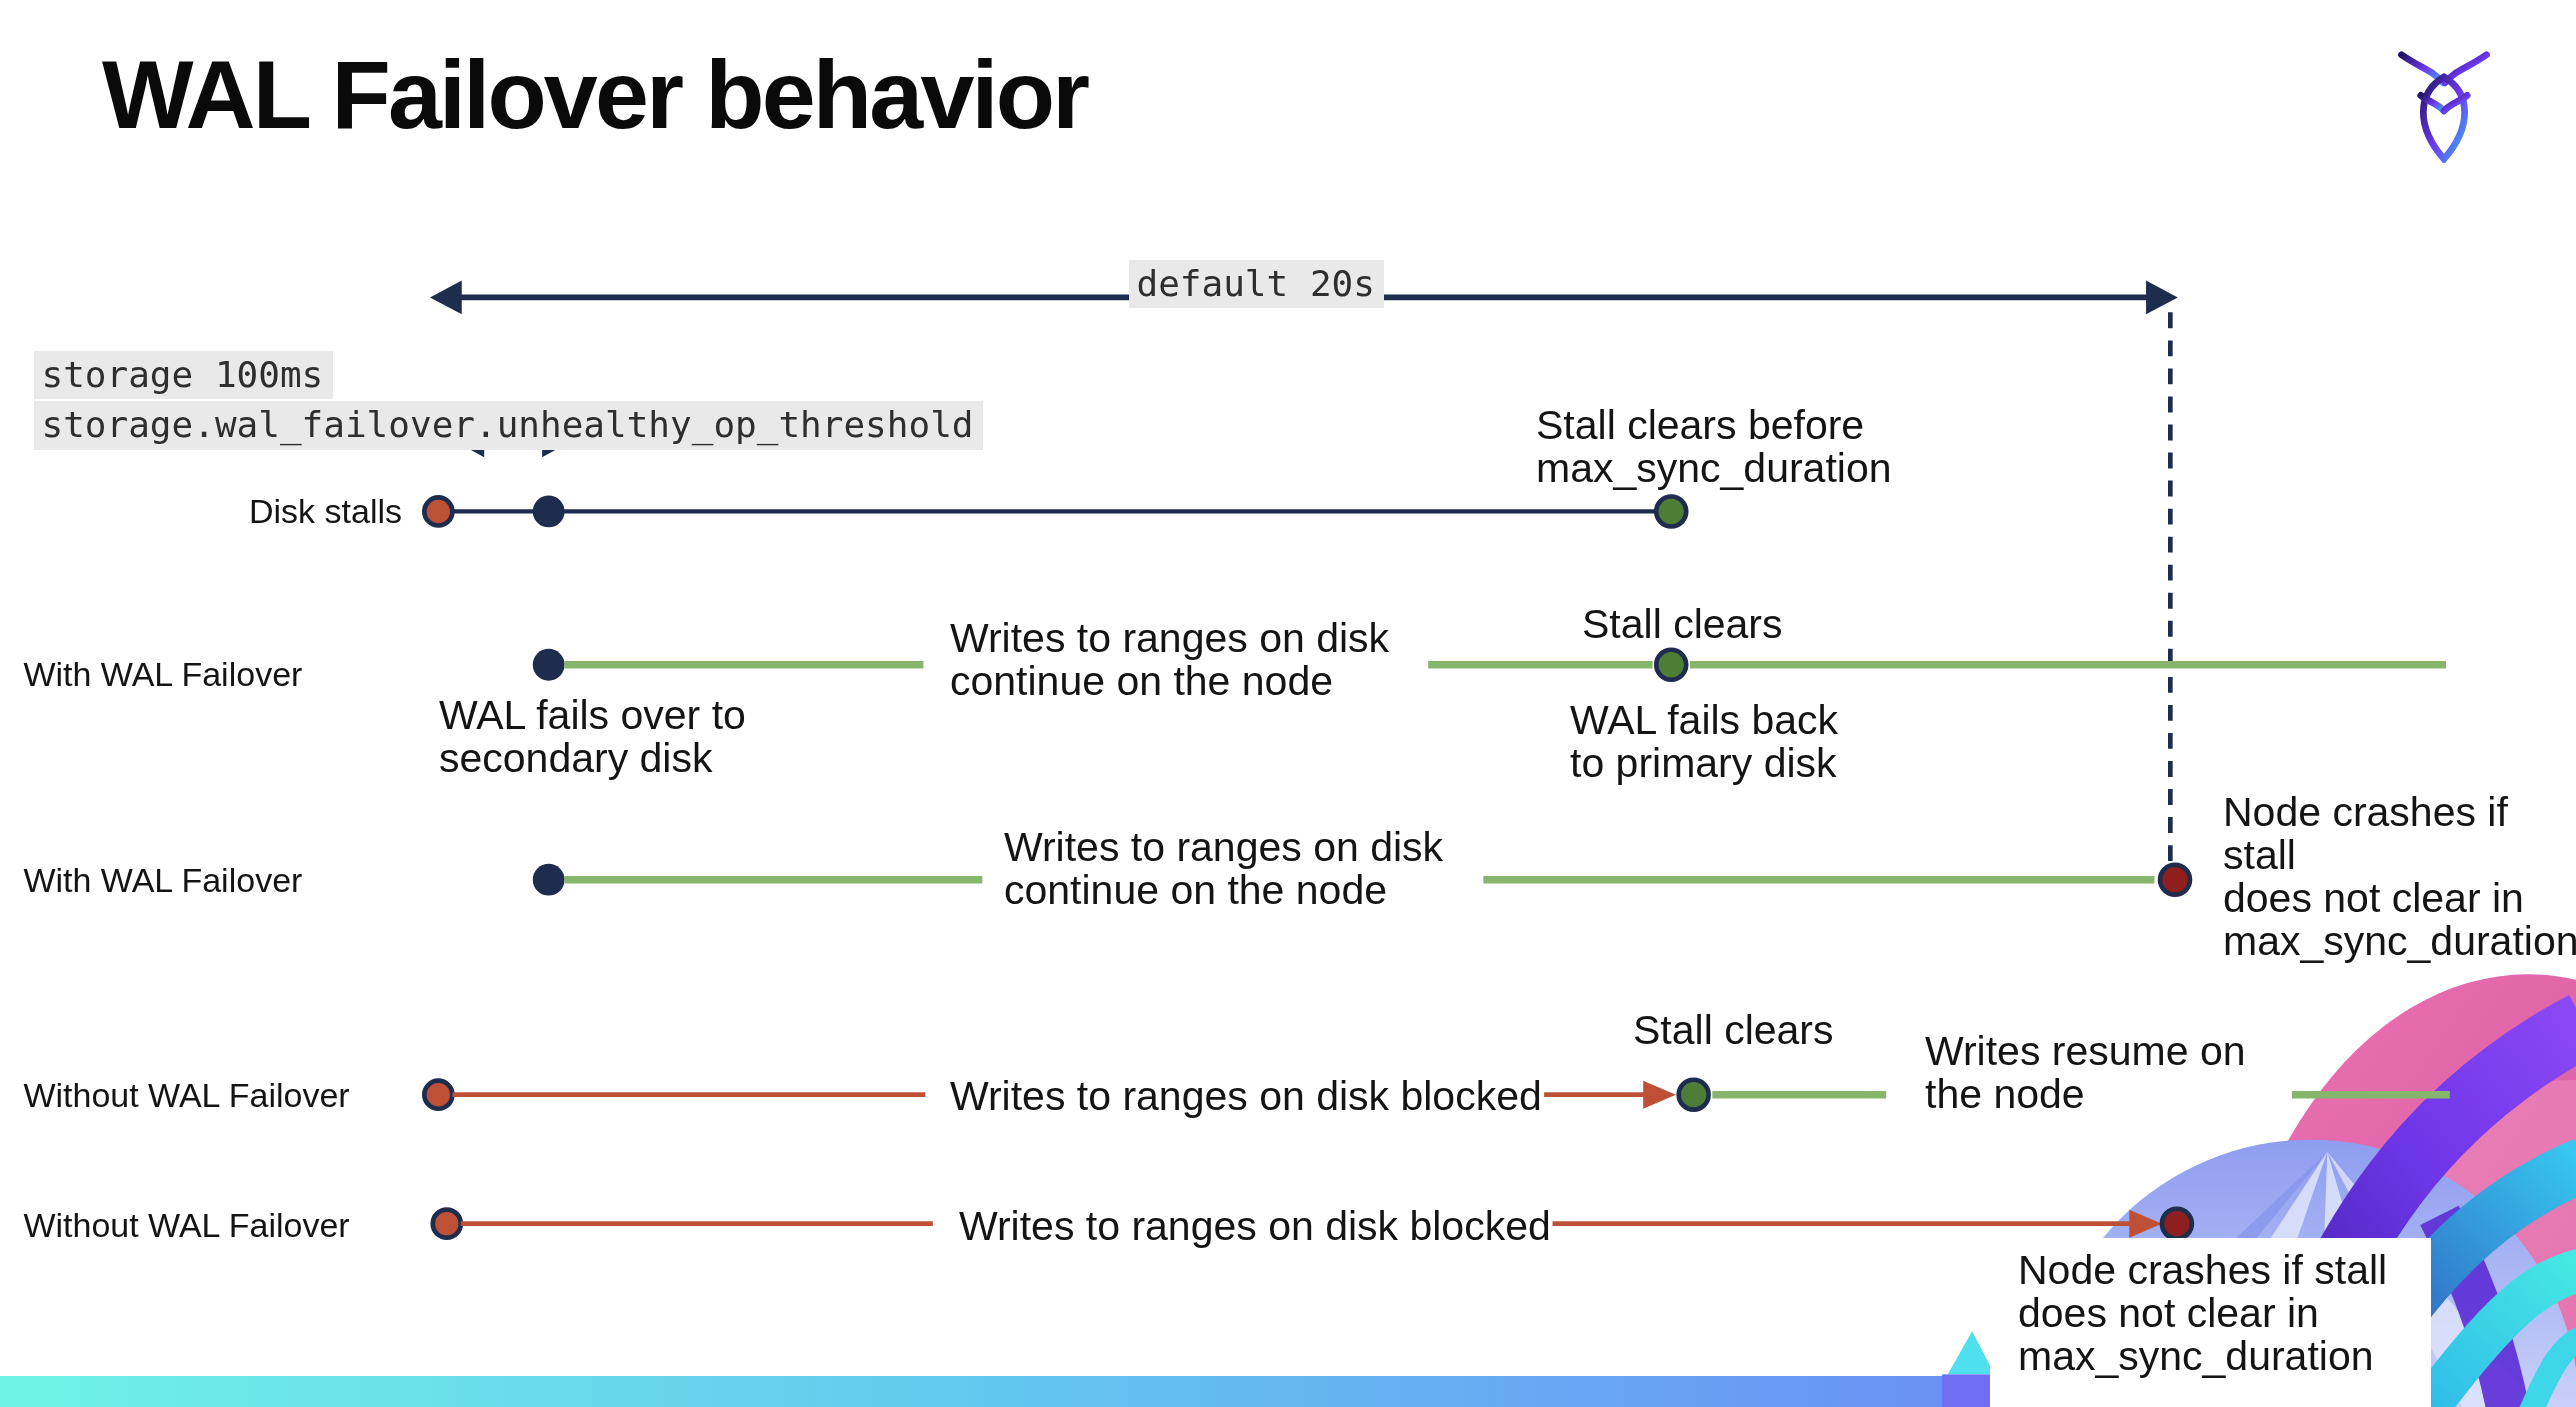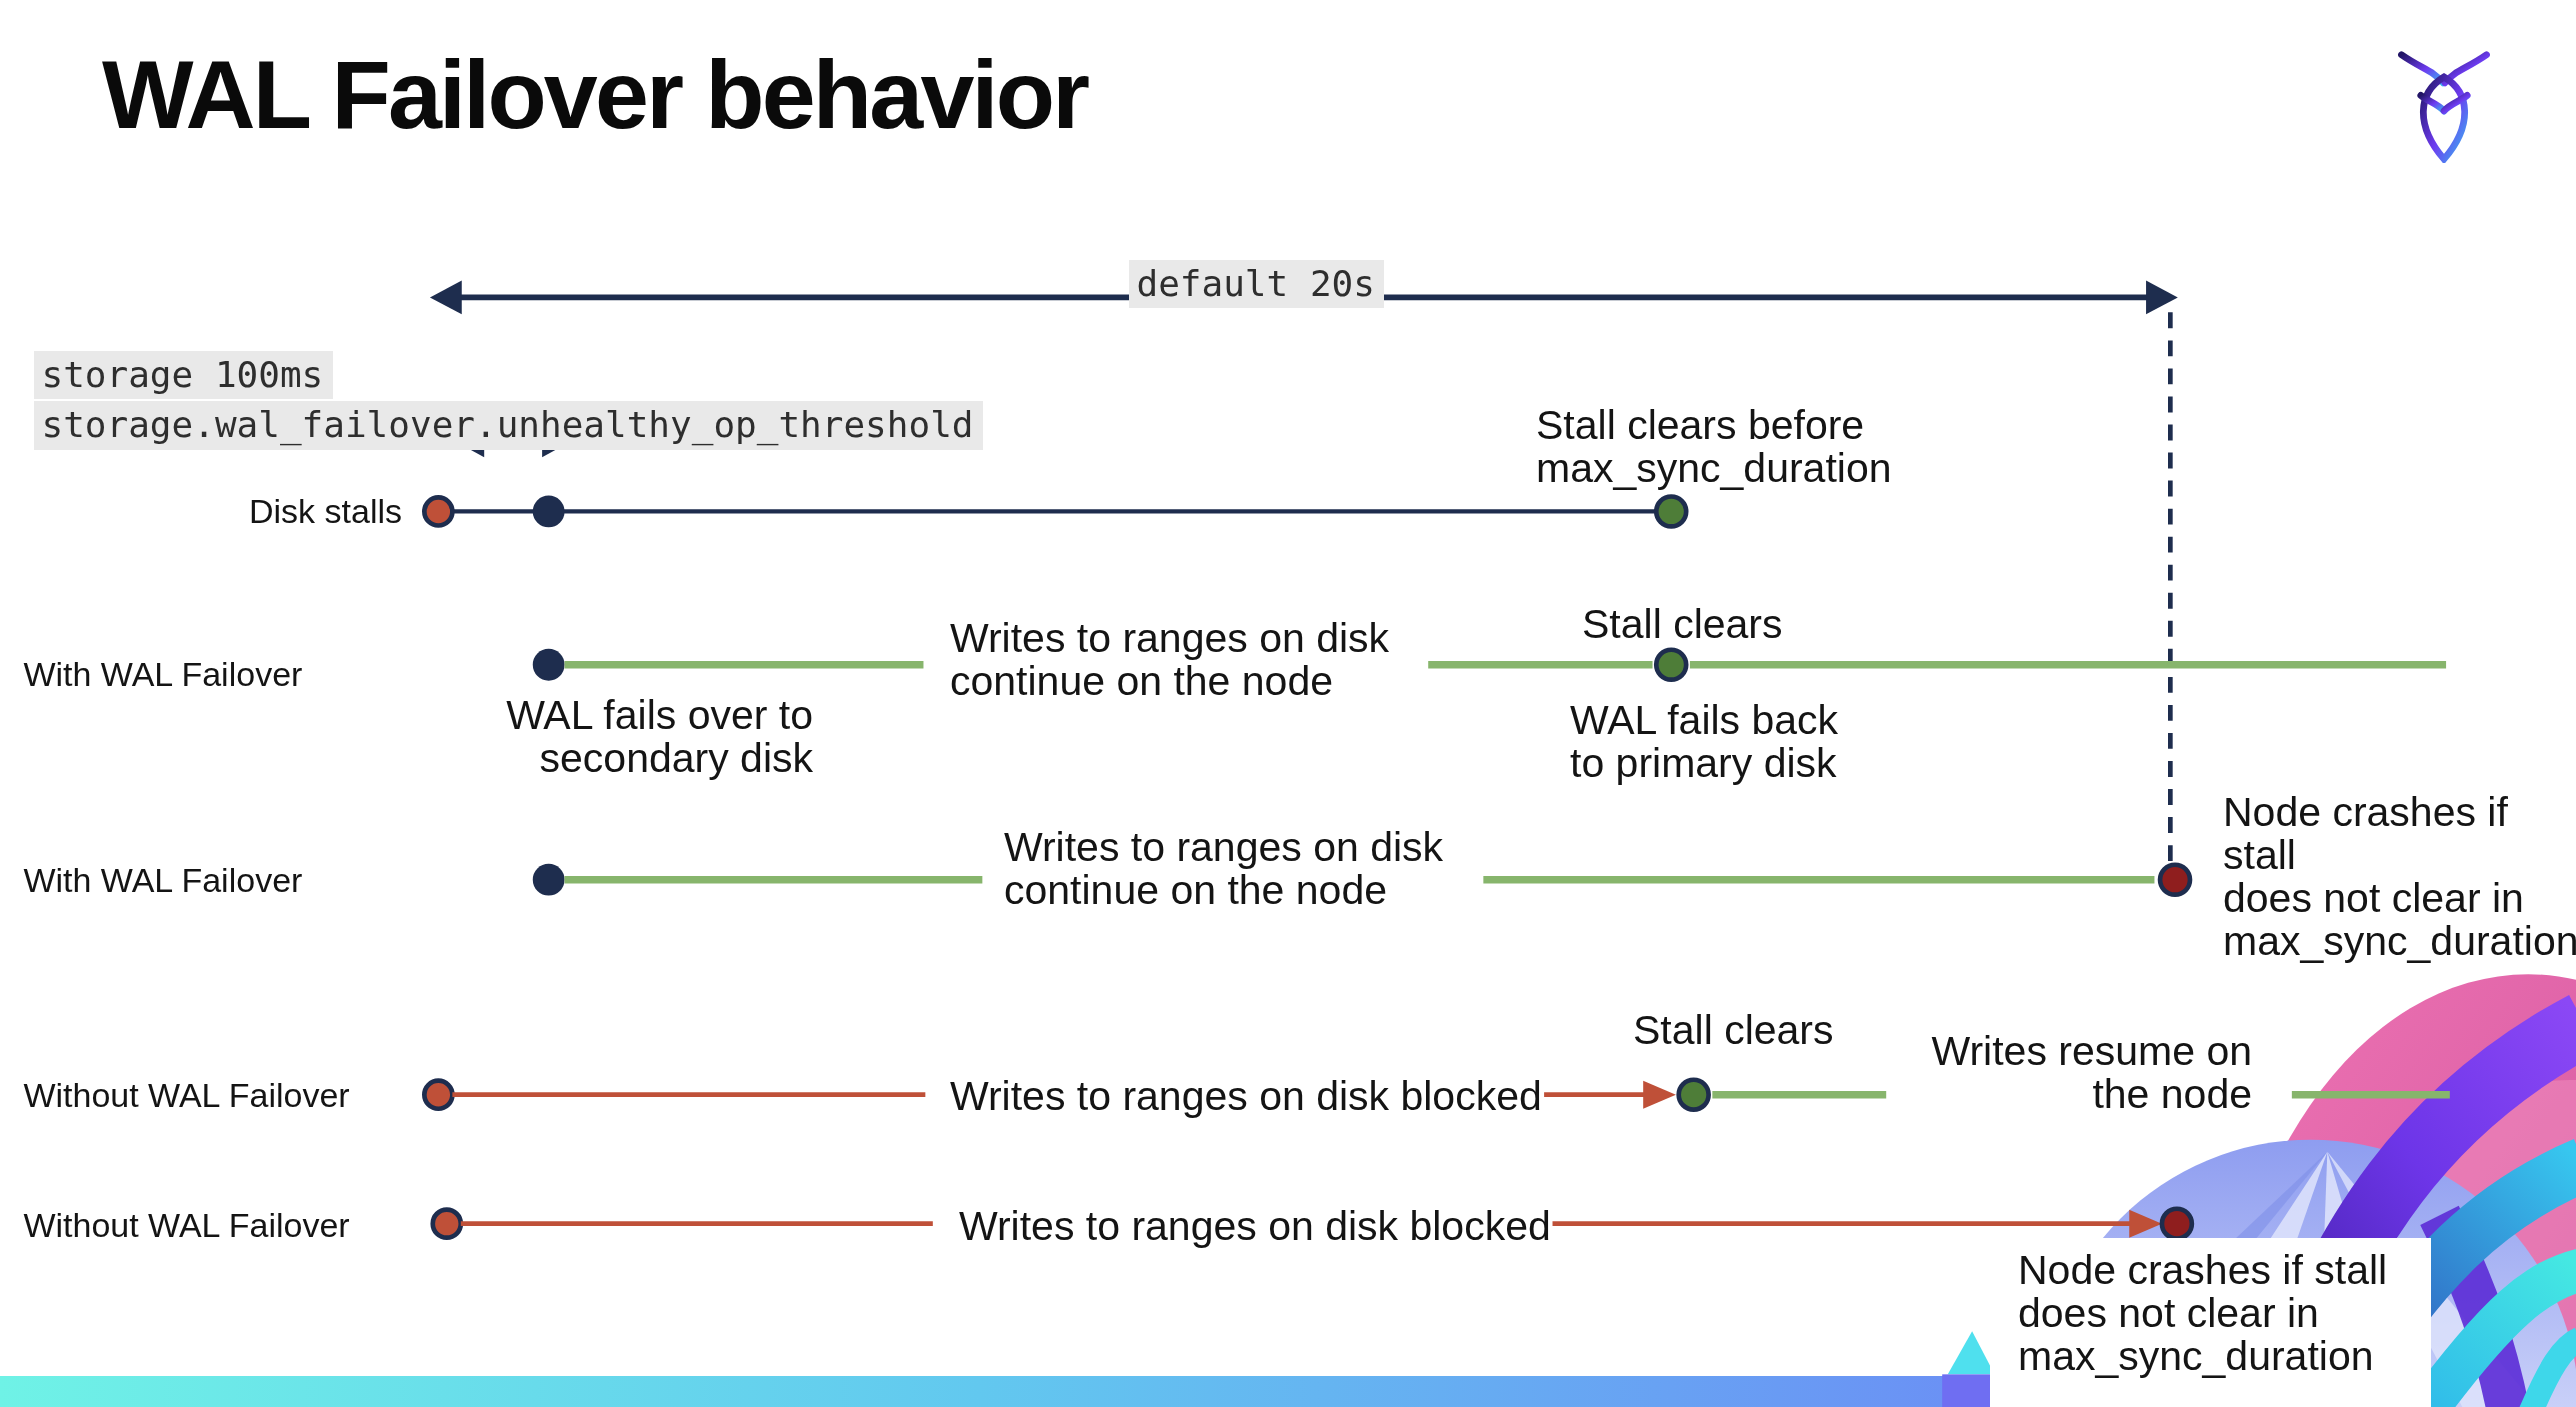--- a/index.html
+++ b/index.html
@@ -13,21 +13,21 @@
          font-family:"Liberation Sans","DejaVu Sans",sans-serif;color:var(--text);}
   #title{position:absolute;left:64px;top:39px;font-size:97px;font-weight:700;
          letter-spacing:-2.8px;color:#0a0a0a;z-index:5;margin-left:38px;}
   .chip{display:inline-block;font-family:"DejaVu Sans Mono","Liberation Mono",monospace;
         font-size:36px;color:var(--code-text);background:var(--code-bg);
         padding:2.8px 9.3px 4.7px 7.5px;white-space:pre;}
   .chipcol{position:absolute;display:flex;flex-direction:column;align-items:flex-start;
            gap:1.9px;z-index:5;}
   .note{position:absolute;font-size:41px;line-height:43px;white-space:pre-line;z-index:4;}
   .rowlabel{position:absolute;font-size:34px;line-height:43px;z-index:4;}
-  .center{text-align:right;}
+  .center{text-align:left;}
   .right{text-align:right;}
   #diagram{position:absolute;left:0;top:0;z-index:3;}
   #artwork{position:absolute;left:1916px;top:935px;z-index:2;}
   #bottombar{position:absolute;left:0;bottom:0;width:2576px;height:32px;z-index:1;
              background:linear-gradient(90deg,var(--bar-left) 0%,#62c8ef 38%,var(--bar-right) 78%,#7b61f0 100%);}
   #logo{position:absolute;left:2395px;top:49px;z-index:5;}
   #crashbox{position:absolute;left:1990px;top:1238px;width:441px;height:170px;
             background:#ffffff;z-index:4;}
   #crashbox .note{position:absolute;left:28px;top:11.2px;}
   .nline{stroke:var(--navy);}

